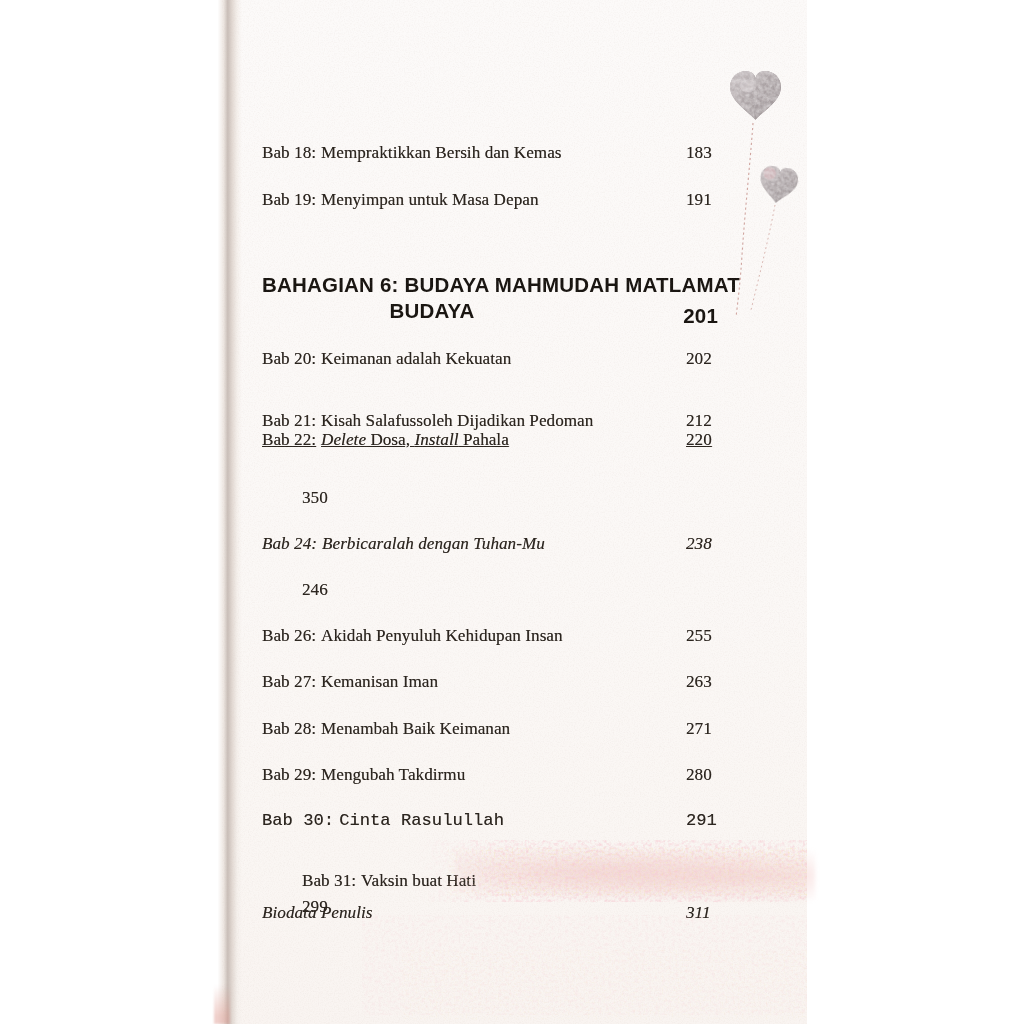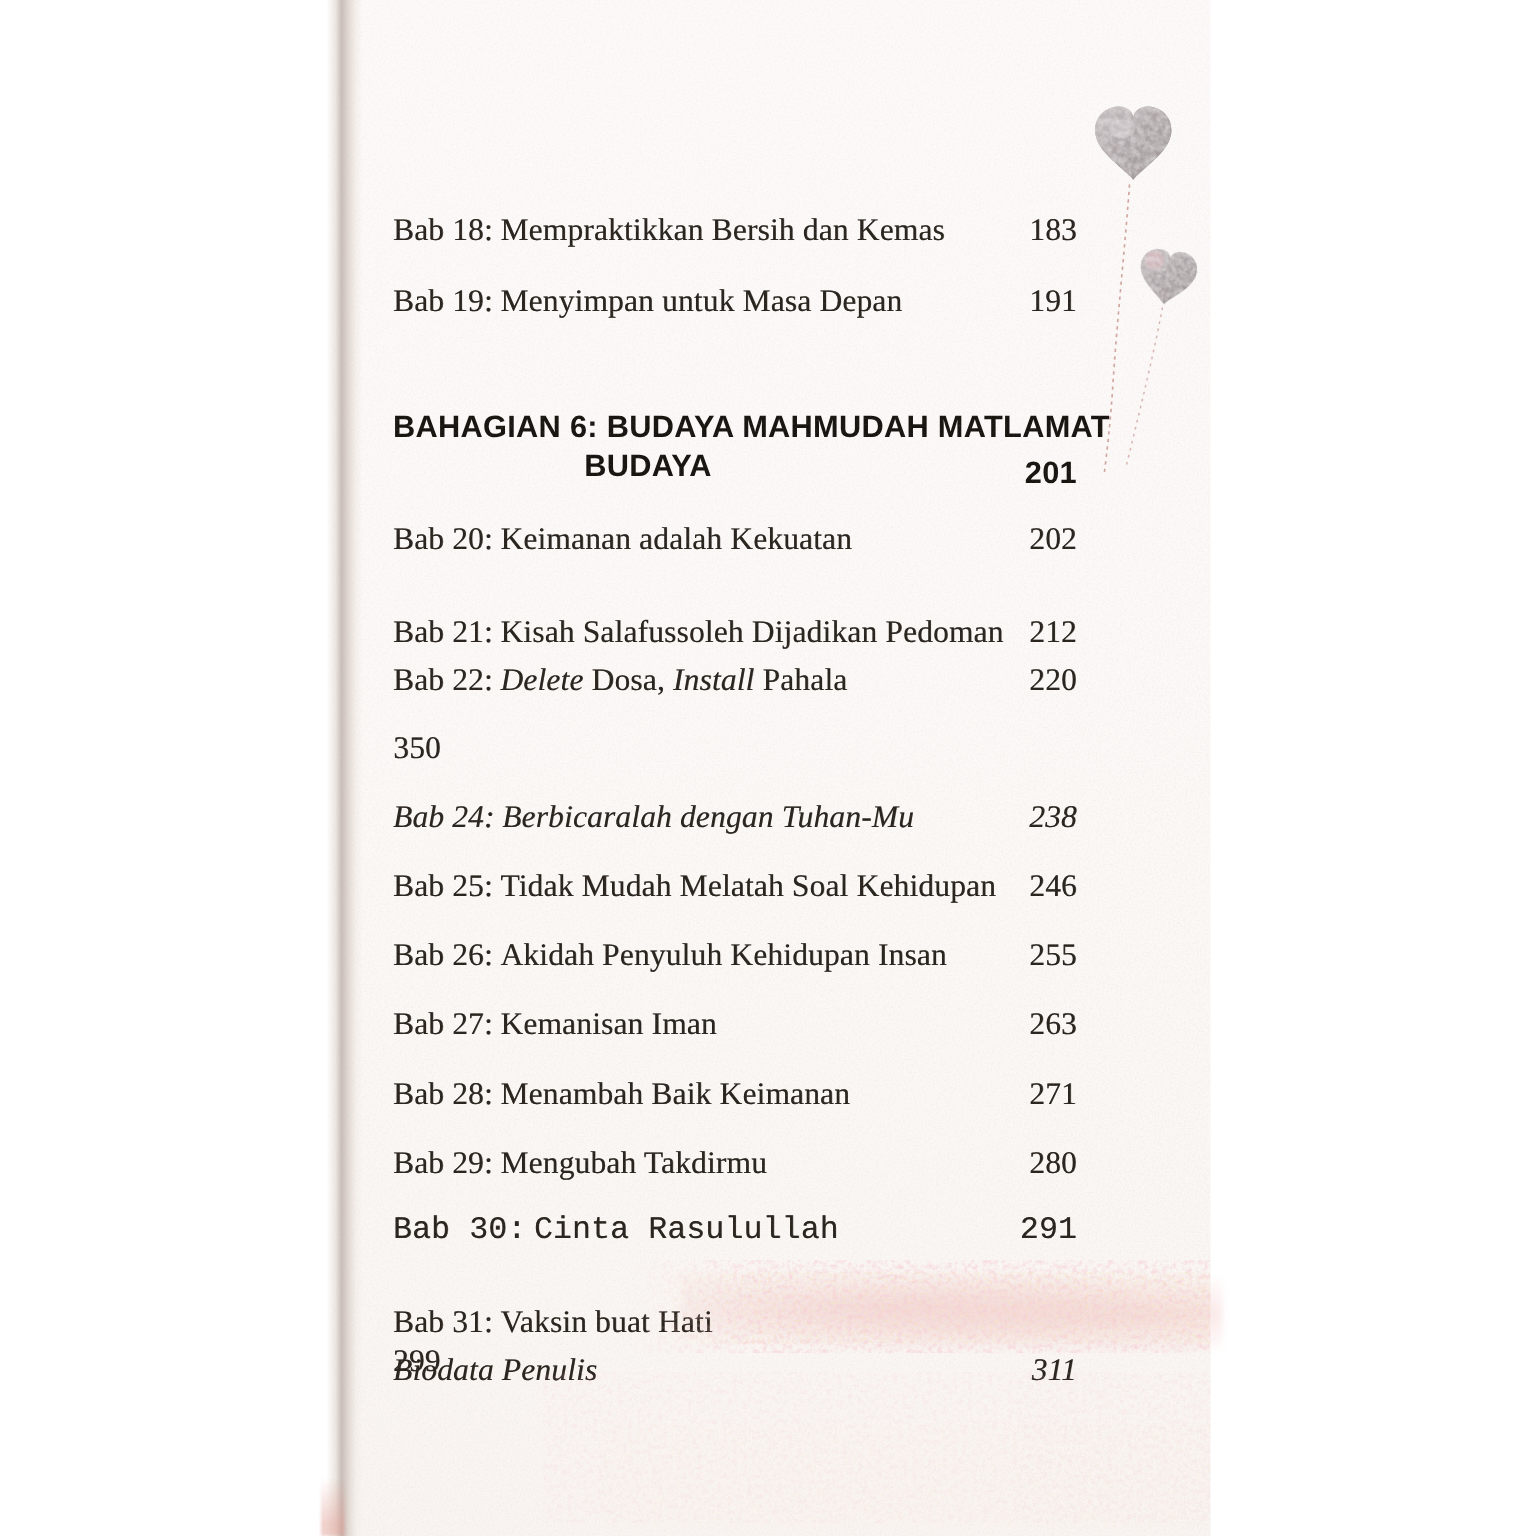--- a/index.html
+++ b/index.html
@@ -16,25 +16,25 @@
 
   
   .stain-wash{position:absolute;left:455px;top:848px;width:360px;height:52px;pointer-events:none;
         background:radial-gradient(ellipse at 38% 45%,rgba(235,175,180,0.30),rgba(235,175,180,0) 72%),
                    radial-gradient(ellipse at 82% 55%,rgba(236,170,166,0.28),rgba(236,170,166,0) 70%);
         filter:blur(2px);}
 
   
   .toc-row{position:absolute;left:262px;width:456px;height:26px;line-height:26px;
         display:flex;justify-content:space-between;align-items:baseline;
-        font-size:21px;color:#29231d;letter-spacing:0.1px;
+        font-size:17px;color:#29231d;letter-spacing:0.1px;
         text-shadow:0.25px 0 0 rgba(35,28,22,0.55);white-space:nowrap;}
   .toc-row .txt{flex:0 1 auto;overflow:visible;}
   .toc-row .lbl{margin-right:5px;}
-  .toc-row .num{flex:0 0 32px;text-align:right;}
+  .toc-row .num{flex:0 0 32px;text-align:left;margin-left:40px;}
   .it{font-style:italic;}
 
   .sec-header{position:absolute;left:262px;top:272px;width:456px;
         display:flex;justify-content:space-between;align-items:flex-end;
         font-family:"Liberation Sans","DejaVu Sans",sans-serif;font-weight:bold;
         color:#17130f;font-size:20.5px;line-height:26px;letter-spacing:0.2px;}
   .sec-lines{width:340px;}
   .sec-line1{white-space:nowrap;}
   .sec-line2{text-align:center;}
   .sec-num{margin-bottom:-5px;}
@@ -69,33 +69,32 @@
         <span class="num">191</span>
       </div>
       <div class="toc-row" style="top: 346px;">
         <span class="txt"><span class="lbl">Bab 20:</span><span>Keimanan adalah Kekuatan</span></span>
         <span class="num">202</span>
       </div>
       <div class="toc-row" style="top: 408px;">
         <span class="txt"><span class="lbl">Bab 21:</span><span>Kisah Salafussoleh Dijadikan Pedoman</span></span>
         <span class="num">212</span>
       </div>
-      <div class="toc-row" style="top: 440px;">
+      <div class="toc-row" style="top: 427px; text-decoration: underline;">
         <span class="txt"><span class="lbl">Bab 22:</span><span><span class="it">Delete</span><span> Dosa, </span><span class="it">Install</span><span> Pahala</span></span></span>
         <span class="num">220</span>
       </div>
       <div class="toc-row" style="top: 484.6px;">
         <span class="num">350</span>
       </div>
       <div class="toc-row" style="top: 530.8px; font-style: italic;">
         <span class="txt"><span class="lbl">Bab 24:</span><span>Berbicaralah dengan Tuhan-Mu</span></span>
         <span class="num">238</span>
       </div>
       <div class="toc-row" style="top: 577px;">
-        <span class="txt"><span class="lbl">Bab 25:</span><span>Tidak Mudah Melatah Soal Kehidupan</span></span>
         <span class="num">246</span>
       </div>
       <div class="toc-row" style="top: 623.2px;">
         <span class="txt"><span class="lbl">Bab 26:</span><span>Akidah Penyuluh Kehidupan Insan</span></span>
         <span class="num">255</span>
       </div>
       <div class="toc-row" style="top: 669.4px;">
         <span class="txt"><span class="lbl">Bab 27:</span><span>Kemanisan Iman</span></span>
         <span class="num">263</span>
       </div>

